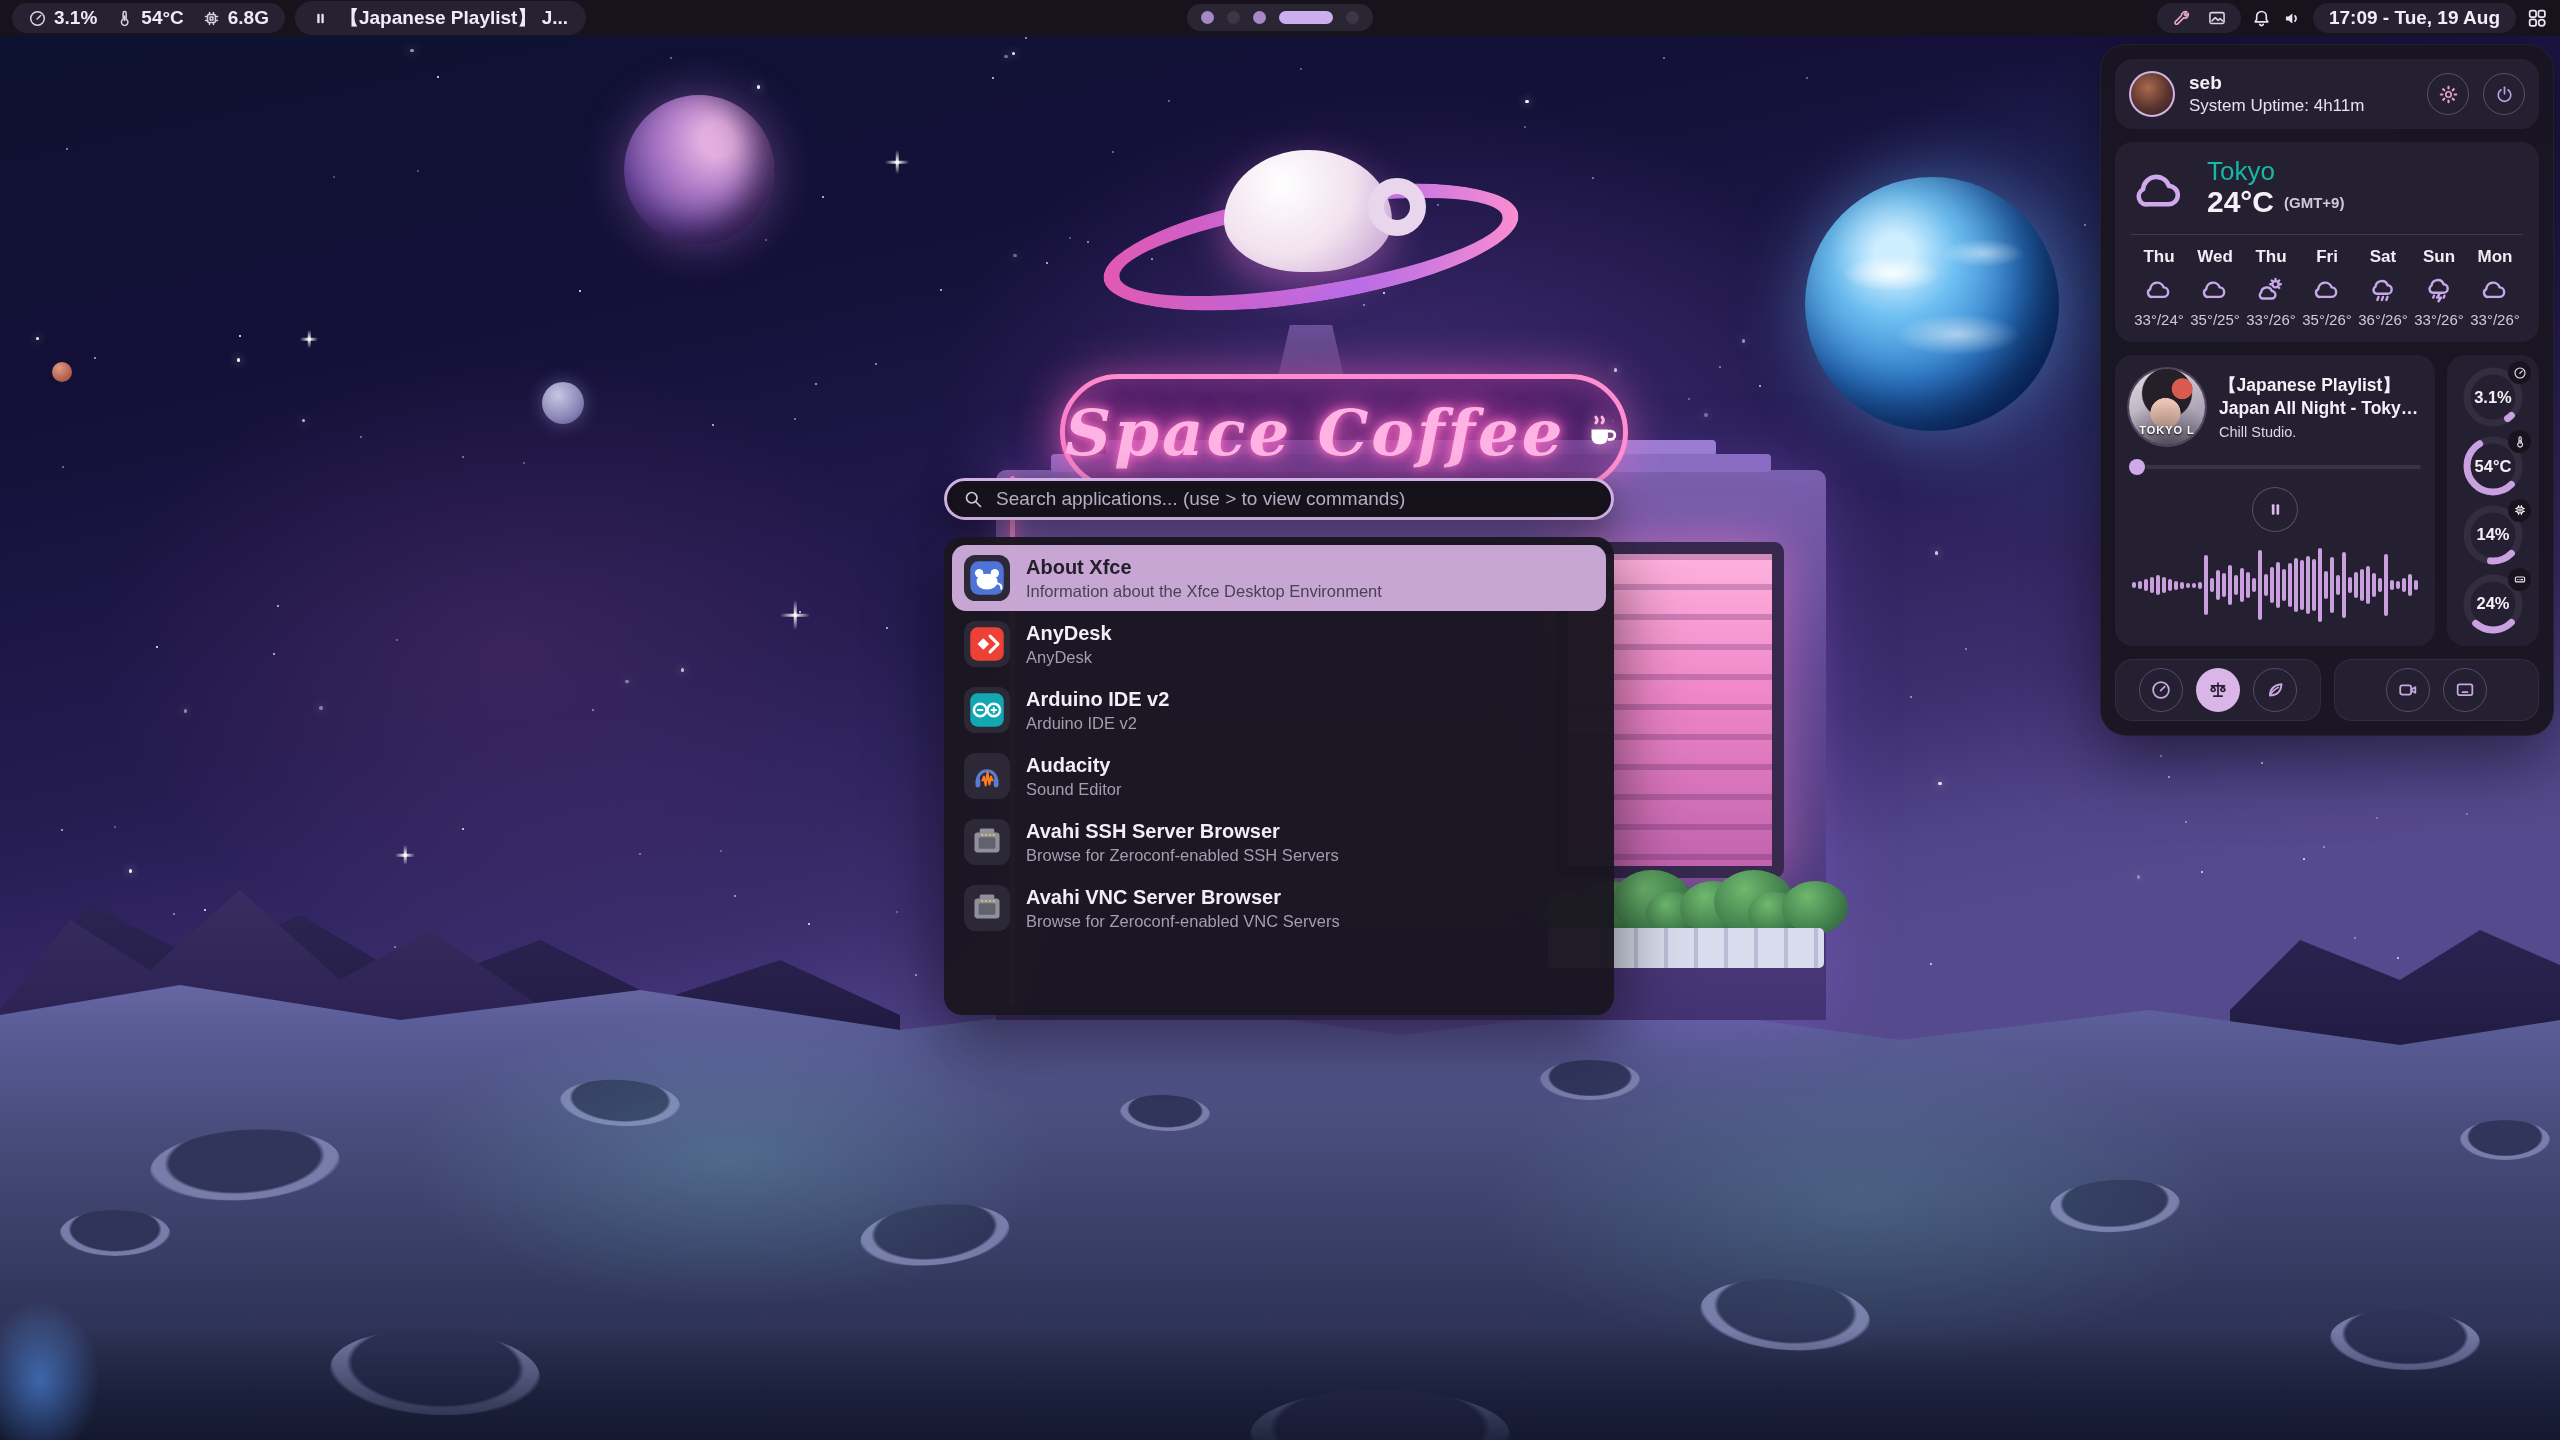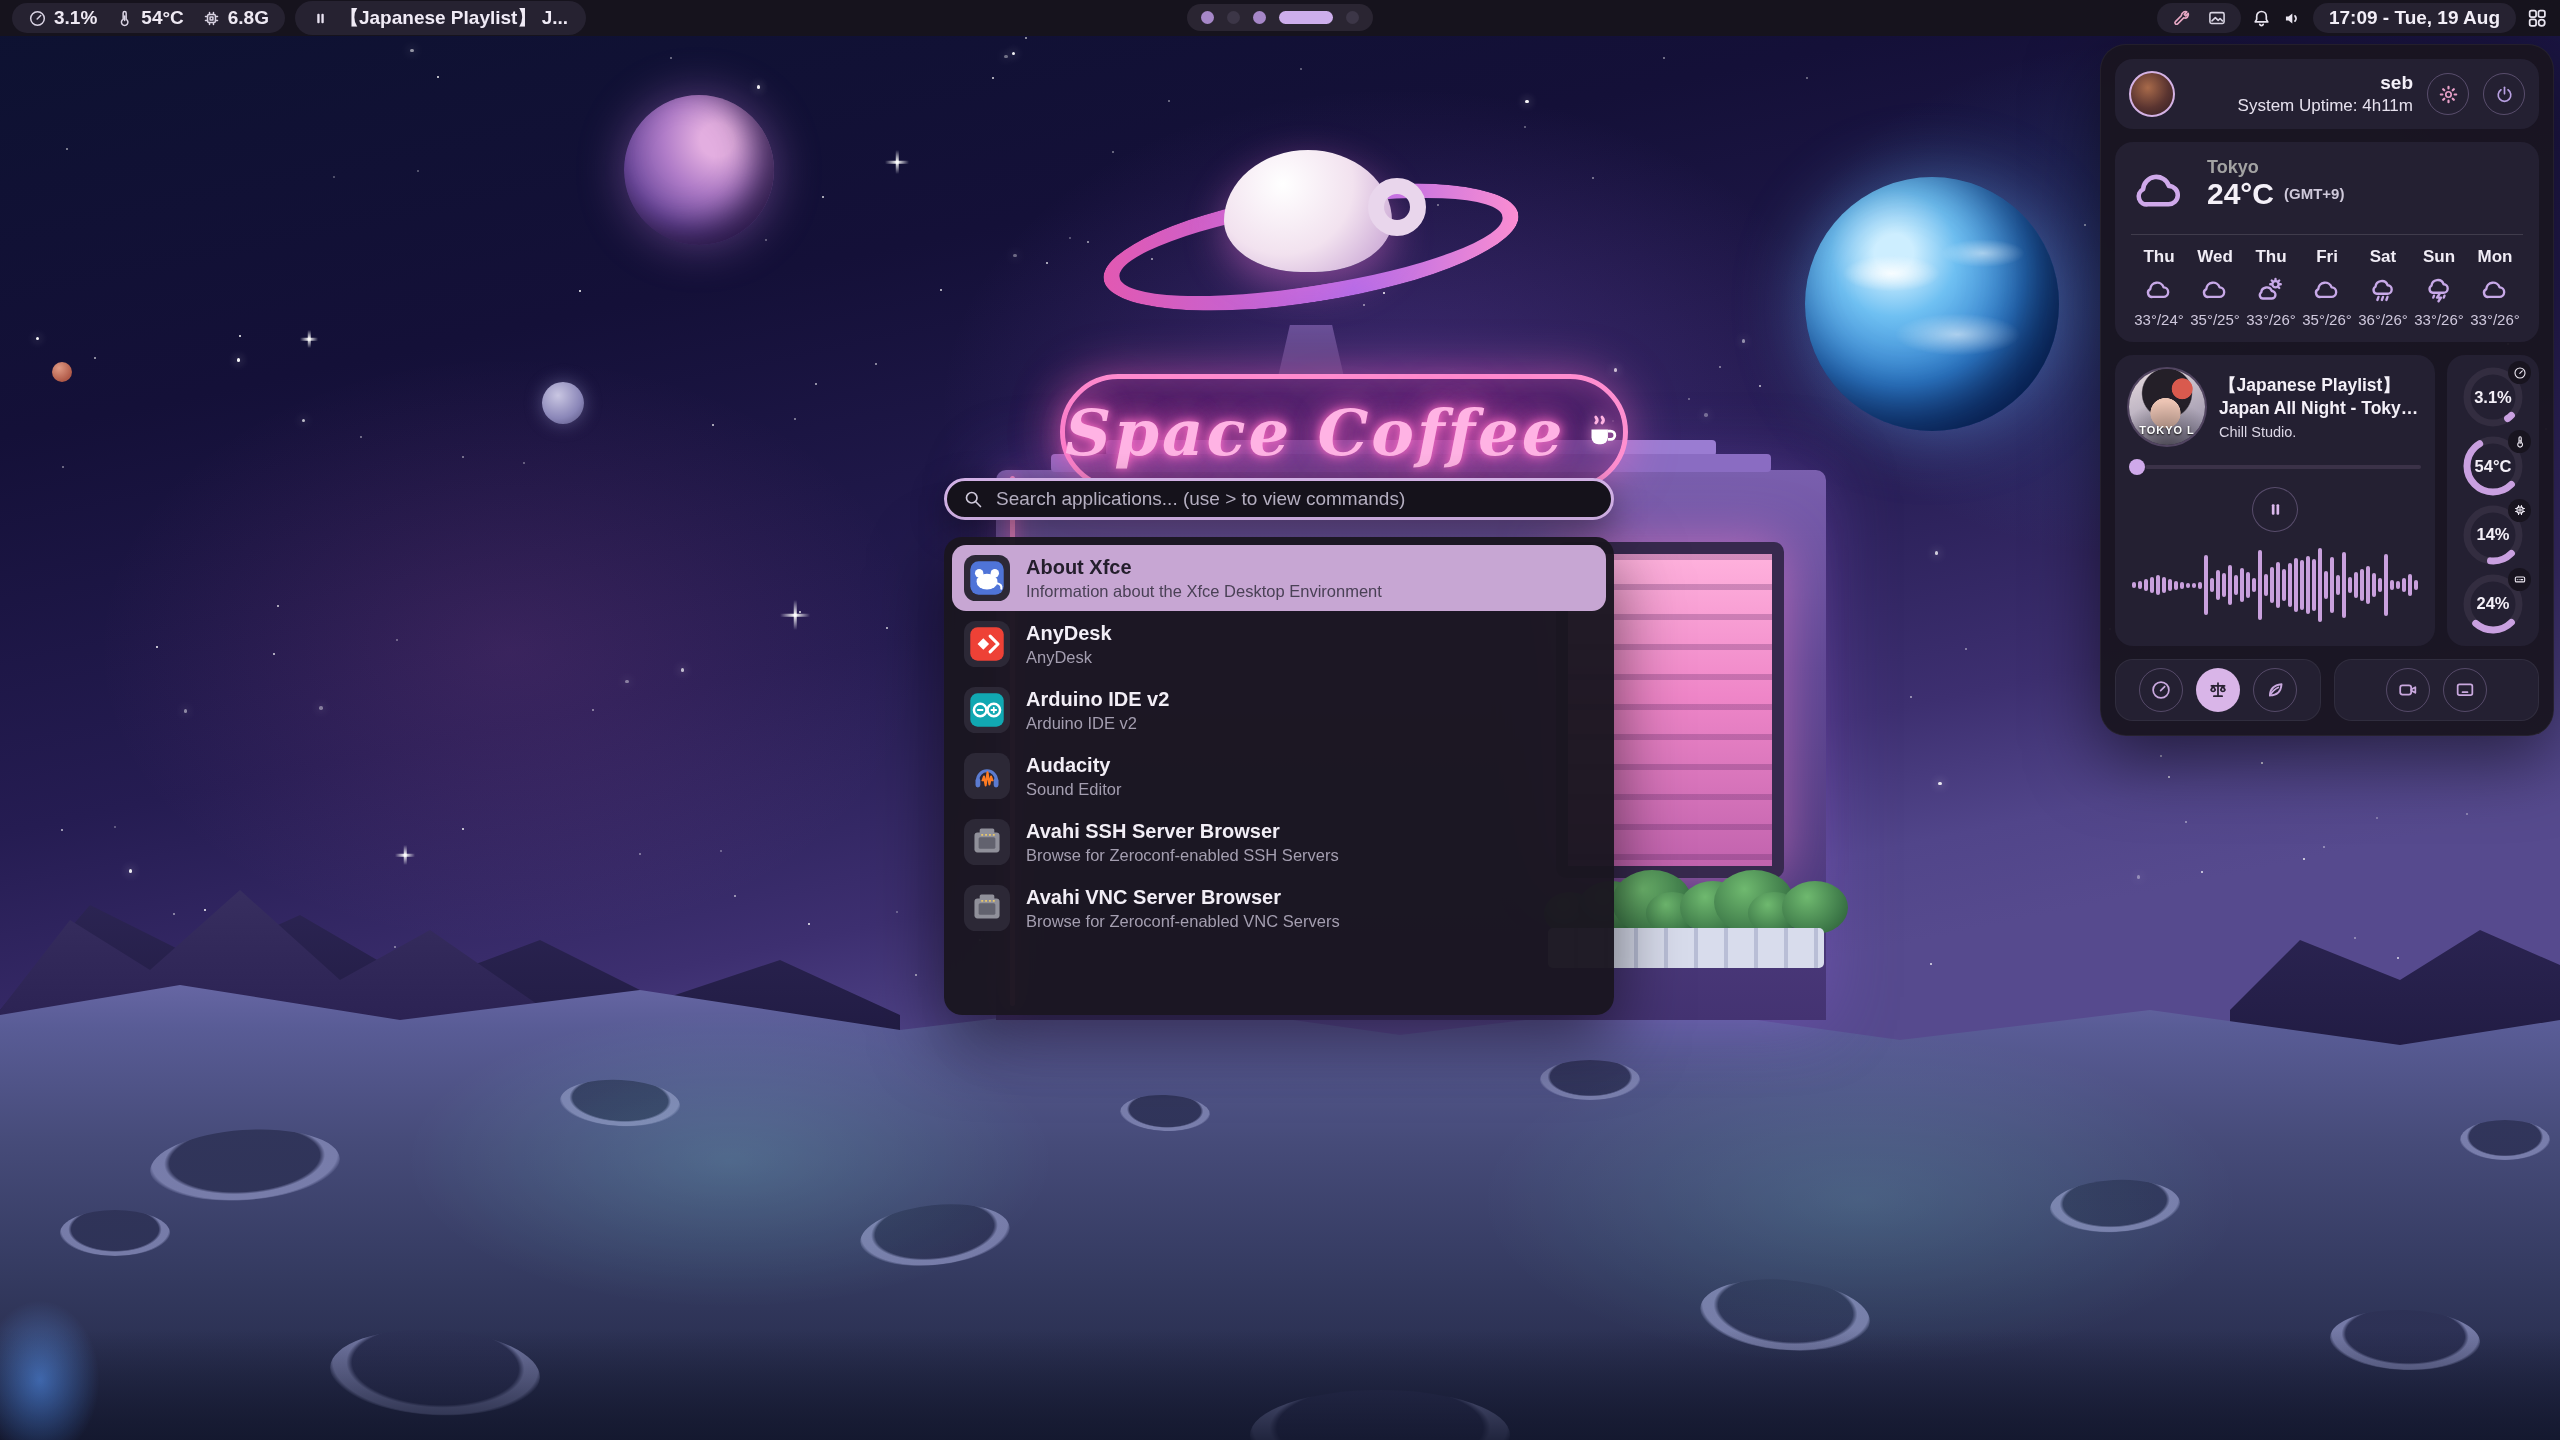--- a/index.html
+++ b/index.html
@@ -143,34 +143,34 @@
   .app-item.selected .app-desc { color:#4a4156; }
 
   
   .panel { position:absolute; left:2100px; top:44px; width:454px; height:692px; z-index:35;
     background:rgba(25,21,32,.96); border:1px solid rgba(255,255,255,.05); border-radius:26px;
     padding:14px; display:flex; flex-direction:column; gap:13px; box-shadow:0 24px 70px rgba(0,0,0,.5); }
   .card { background:#242032; border-radius:18px; }
   .user-card { display:flex; align-items:center; gap:14px; padding:11px 14px; height:70px; }
   .avatar { width:46px; height:46px; border-radius:50%; border:2.5px solid #d4b2e4;
     background:radial-gradient(circle at 40% 35%, #a86a4a, #5a3430 55%, #2e1c22); }
-  .user-texts { display:flex; flex-direction:column; gap:2px; flex:1; min-width:0;text-align:right; }
+  .user-texts { display:flex; flex-direction:column; gap:2px; flex:1; min-width:0; }
   .user-name { color:#f4f0f8; font-weight:700; font-size:19px; }
   .user-uptime { color:#e6e1ee; font-size:17px; }
   .round-btn { width:42px; height:42px; border-radius:50%; border:1.5px solid rgba(200,170,230,.32);
     display:flex; align-items:center; justify-content:center; cursor:pointer; background:transparent; }
   .round-btn .ticon { width:21px; height:21px; }
   .gear-btn .ticon { color:#e8a0c8; }
   .power-btn .ticon { color:#b8a0e2; }
 
   .weather-card { padding:16px 16px 14px; }
   .weather-head { display:flex; align-items:flex-start; gap:18px; }
   .weather-cloud { width:58px; height:58px; color:#cfa9ea; margin-top:4px; }
   .weather-cloud svg { width:100%; height:100%; }
-  .weather-city { color:#a3a3a3; font-weight:700; font-size:18px; line-height:1.05; }
+  .weather-city { color:#14b8a6; font-weight:400; font-size:26px; line-height:1.05; }
   .weather-temp-row { display:flex; align-items:center; gap:10px; }
   .weather-temp { color:#f4f0f8; font-weight:700; font-size:30px; }
   .weather-tz { color:#cfc9da; font-weight:700; font-size:15px; }
   .weather-div { height:1px; background:rgba(255,255,255,.13); margin:14px 0 12px; }
   .forecast { display:grid; grid-template-columns:repeat(7,1fr); text-align:center; }
   .fc-day { color:#f0ecf5; font-weight:700; font-size:17px; }
   .fc-icon { width:30px; height:30px; margin:8px auto 6px; color:#c8a9e8; }
   .fc-icon svg { width:100%; height:100%; }
   .fc-temps { color:#cfc8dd; font-size:15px; white-space:nowrap; }
 

